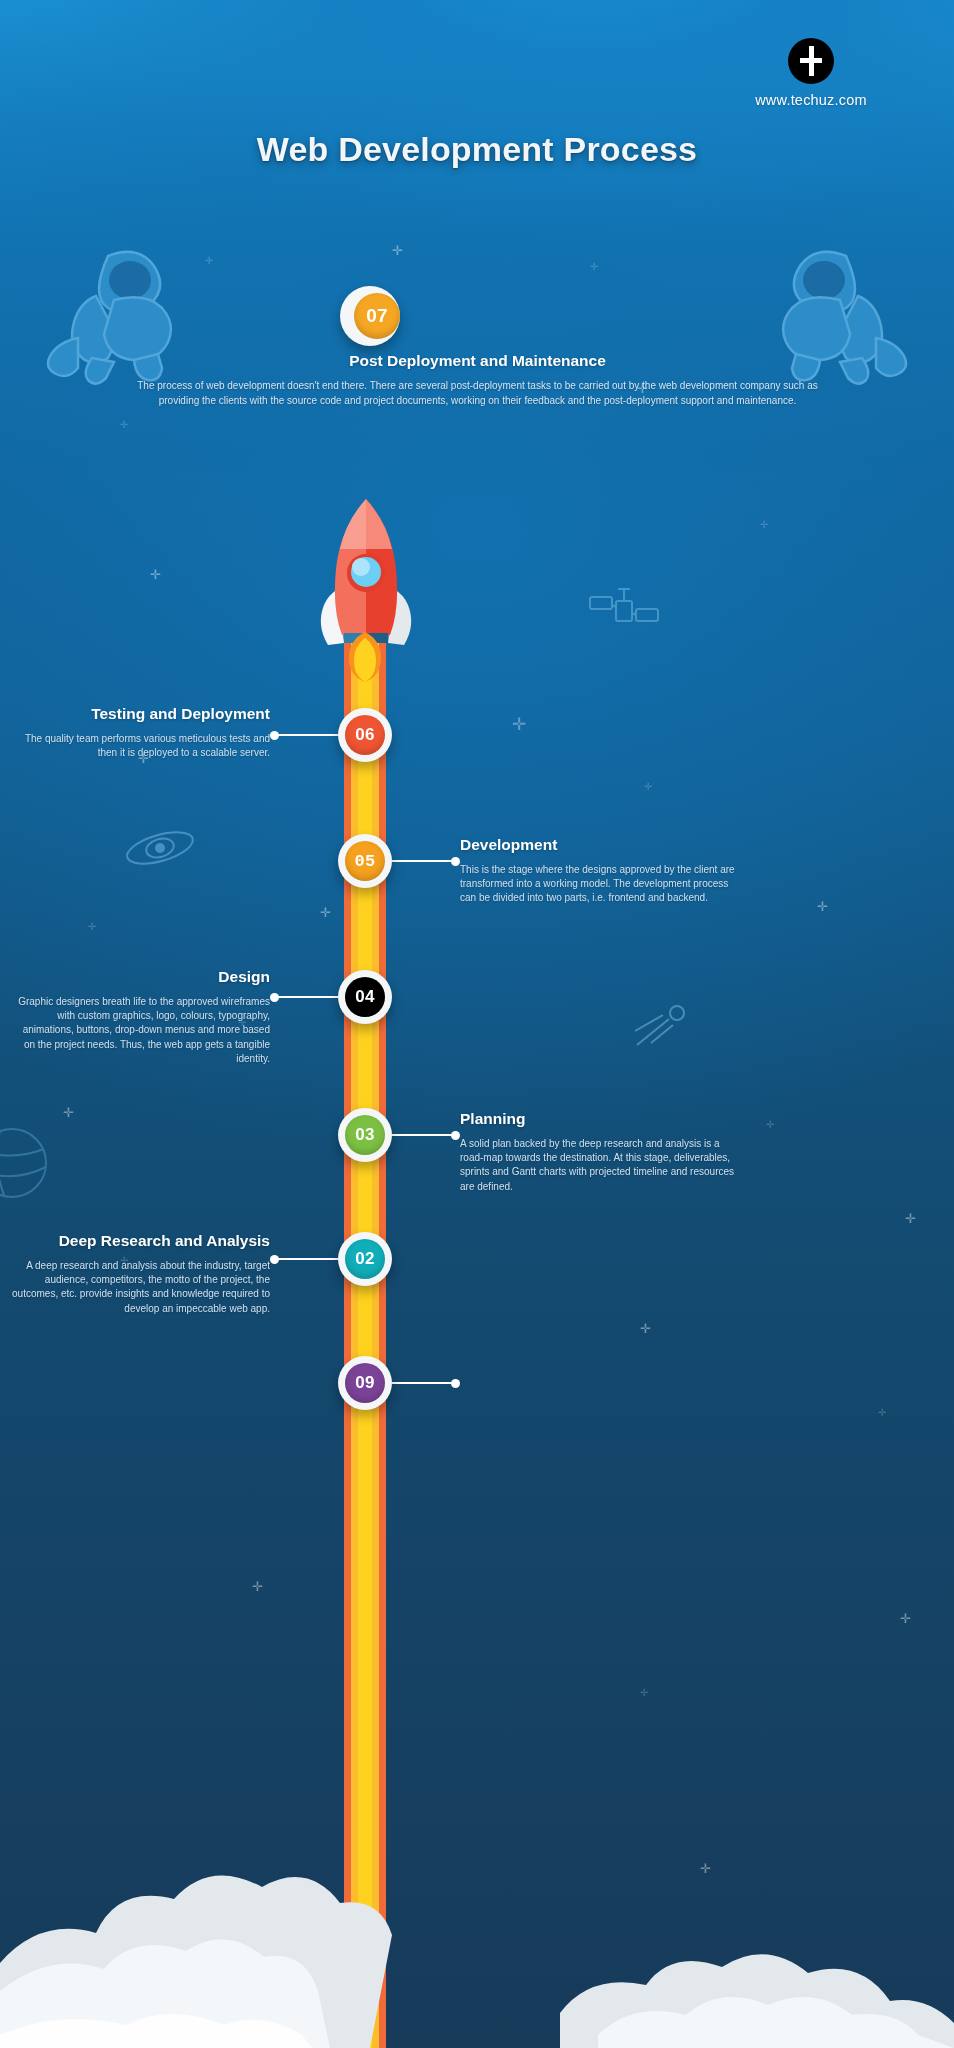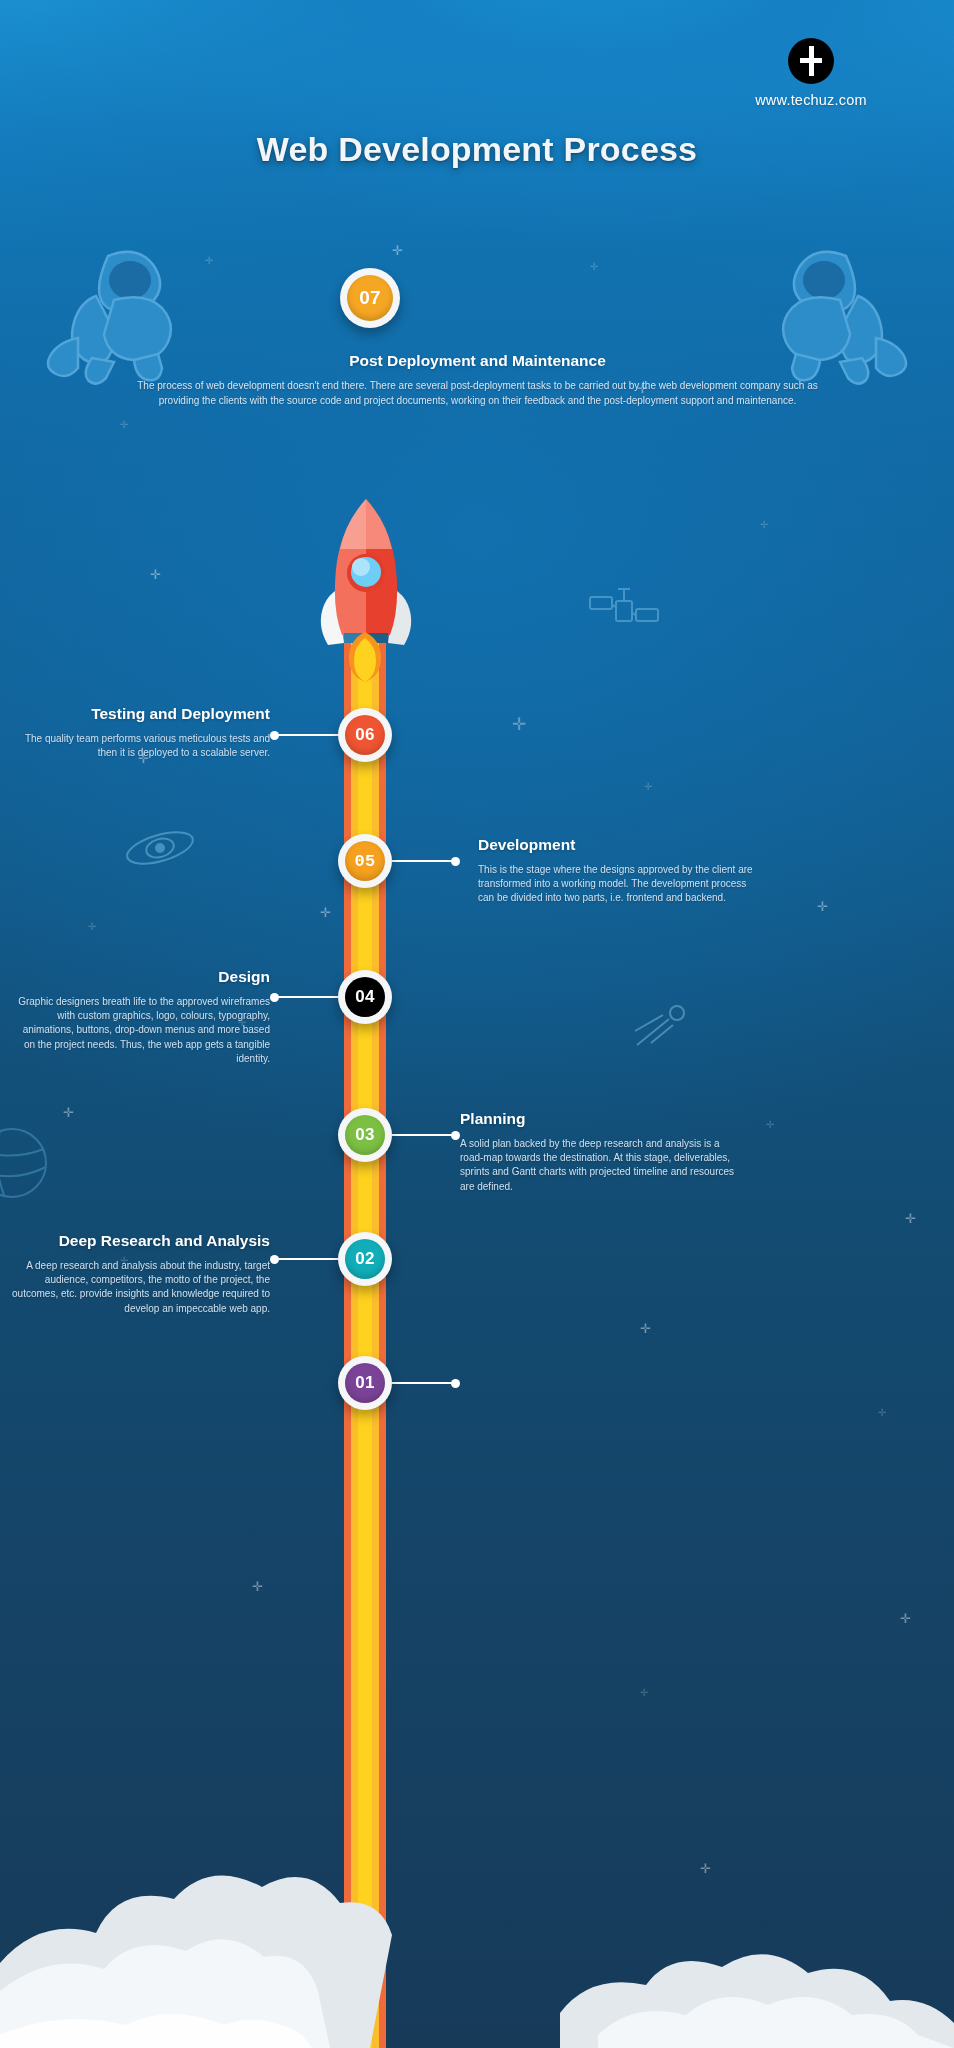--- a/index.html
+++ b/index.html
@@ -282,21 +282,21 @@
     <circle cx="51" cy="72" r="9" fill="#aee4fb"></circle>
     <path d="M34 138 l44 0 l0 10 l-44 0 z" fill="#2d7fae"></path>
     <path d="M56 138 l22 0 l0 10 l-22 0 z" fill="#1f5f86"></path>
   </svg>
 
   <svg class="flame" viewBox="0 0 44 50">
     <path d="M22 0 q16 8 16 26 q0 18 -16 24 q-16 -6 -16 -24 Q6 8 22 0 z" fill="#f7941d"></path>
     <path d="M22 6 q11 8 11 22 q0 16 -11 22 q-11 -6 -11 -22 Q11 14 22 6 z" fill="#ffd21f"></path>
   </svg>
 
-  <div class="node big" style="left:340px; top:268px;">
+  <div class="node big" style="left:340px; top:286px;justify-content:flex-end;">
     <span class="disc" style="background:#f5a623;">07</span>
   </div>
   <div class="step center" style="left:125px; top:352px; width:705px;">
     <h3>Post Deployment and Maintenance</h3>
     <p>The process of web development doesn't end there. There are several post-deployment tasks to be carried out by the web development company such as providing the clients with the source code and project documents, working on their feedback and the post-deployment support and maintenance.</p>
   </div>
 
   <div class="node" style="left:338px; top:708px;">
     <span class="disc" style="background:#ef5532;text-align:center;">06</span>
   </div>
@@ -307,21 +307,21 @@
     <h3>Testing and Deployment</h3>
     <p>The quality team performs various meticulous tests and then it is deployed to a scalable server.</p>
   </div>
 
   <div class="node" style="left:338px; top:834px;">
     <span class="disc" style="background:#f5a01e;font-family:Liberation Mono, monospace;">05</span>
   </div>
   <div class="connector to-right" style="left:392px; top:860px; width:64px;">
     <span class="dot"></span>
   </div>
-  <div class="step right-side" style="left:478px; top:836px; width:280px;">
+  <div class="step right-side" style="left:460px; top:836px; width:280px;">
     <h3>Development</h3>
     <p>This is the stage where the designs approved by the client are transformed into a working model. The development  process can be divided into two parts, i.e. frontend and backend.</p>
   </div>
 
   <div class="node" style="left:338px; top:970px;">
     <span class="disc" style="background:#000000;">04</span>
   </div>
   <div class="connector to-left" style="left:274px; top:996px; width:64px;">
     <span class="dot"></span>
   </div>
@@ -346,21 +346,21 @@
   </div>
   <div class="connector to-left" style="left:274px; top:1258px; width:64px;">
     <span class="dot"></span>
   </div>
   <div class="step left-side" style="left:0px; top:1232px; width:270px;">
     <h3>Deep Research and Analysis</h3>
     <p>A deep research and analysis about the industry, target audience, competitors, the motto of the project, the outcomes, etc. provide insights and knowledge required to develop an impeccable web app.</p>
   </div>
 
   <div class="node" style="left:338px; top:1356px;">
-    <span class="disc" style="background:#7b4397;">01</span>
+    <span class="disc" style="background:#7b4397;">09</span>
   </div>
   <div class="connector to-right" style="left:392px; top:1382px; width:64px;">
     <span class="dot"></span>
   </div>
 
   <svg class="clouds" viewBox="0 0 954 235" preserveAspectRatio="none">
     <path d="M0 150 q40 -46 96 -30 q22 -48 78 -34 q36 -40 88 -12 q46 -26 78 16 q40 -6 52 32 L370 235 L0 235 Z" fill="#e3e8ed"></path>
     <path d="M0 178 q50 -40 104 -22 q30 -36 82 -18 q40 -26 78 6 q40 -8 54 34 L330 235 L0 235 Z" fill="#f4f7f9"></path>
     <path d="M560 200 q30 -40 86 -28 q26 -36 76 -18 q44 -28 86 6 q52 -16 82 28 q36 -6 64 22 L954 235 L560 235 Z" fill="#e3e8ed"></path>
     <path d="M598 222 q34 -34 88 -20 q34 -30 82 -10 q46 -20 84 10 q44 -6 66 20 L954 235 L598 235 Z" fill="#f4f7f9"></path>

